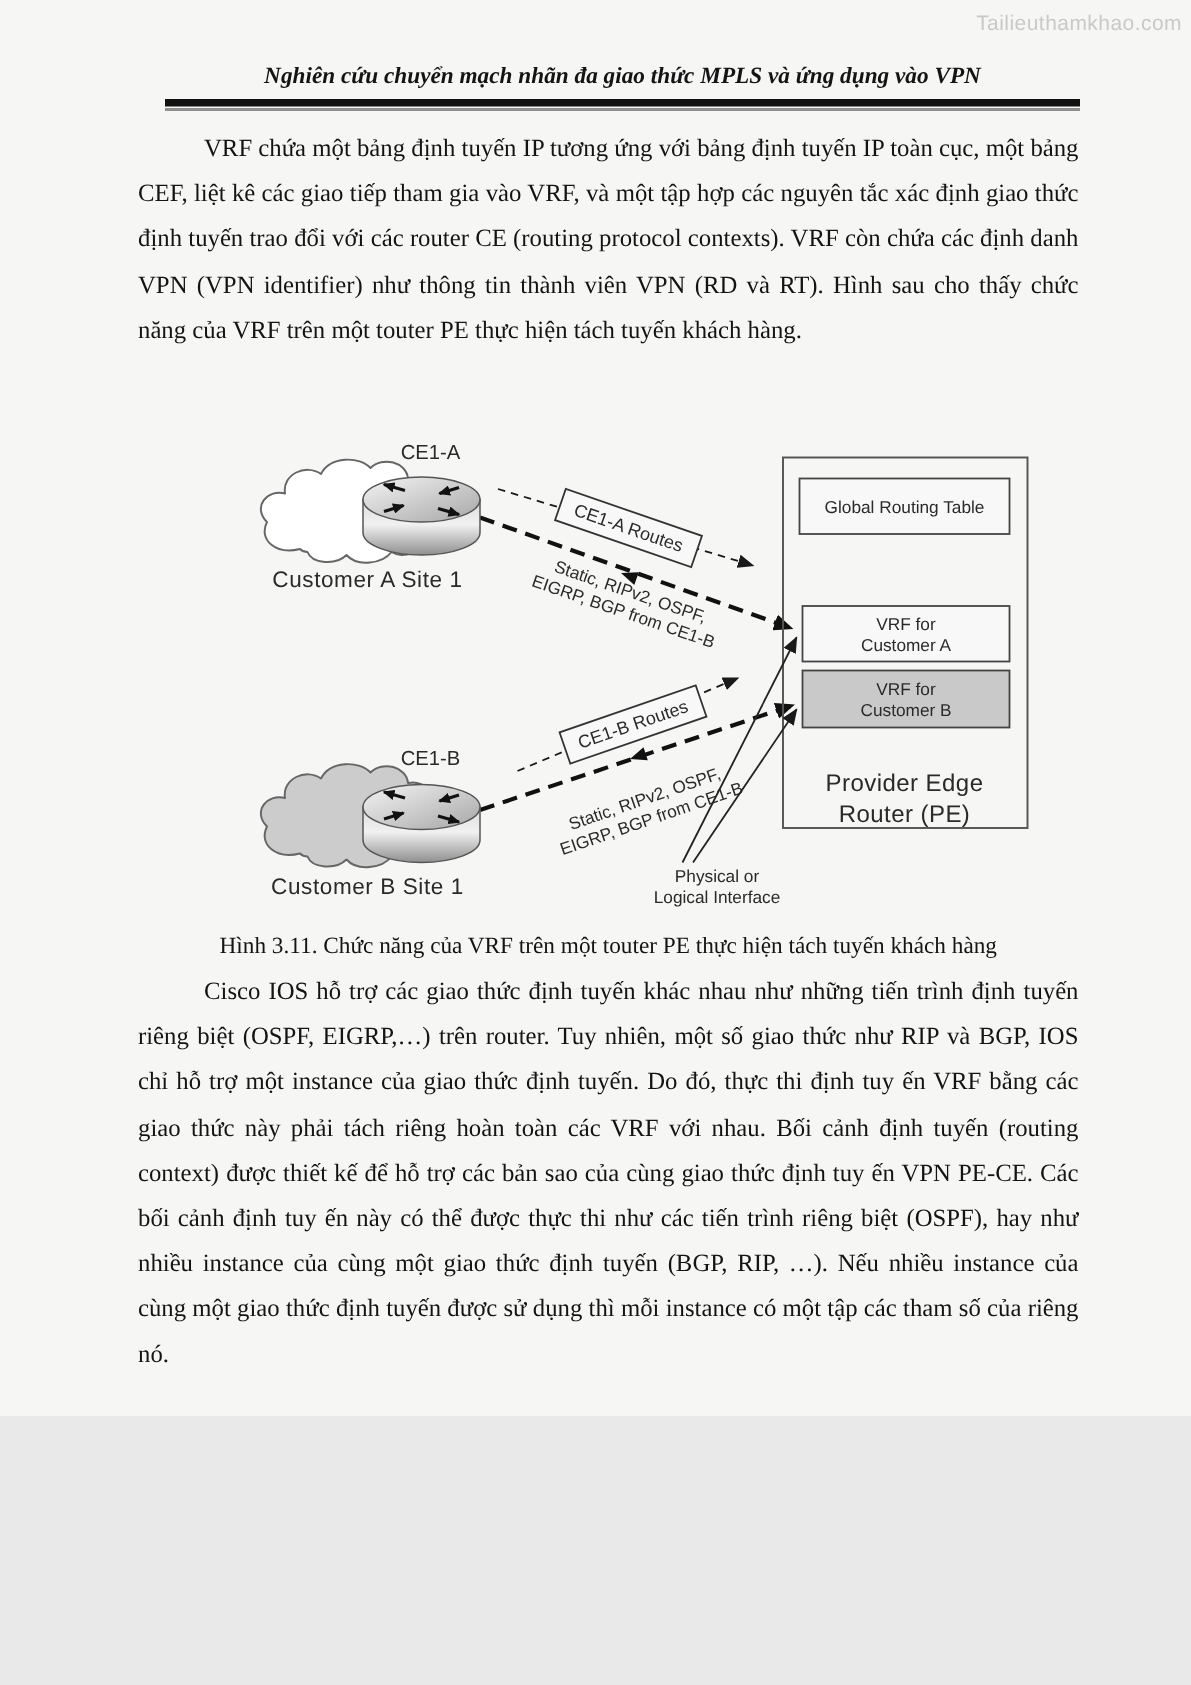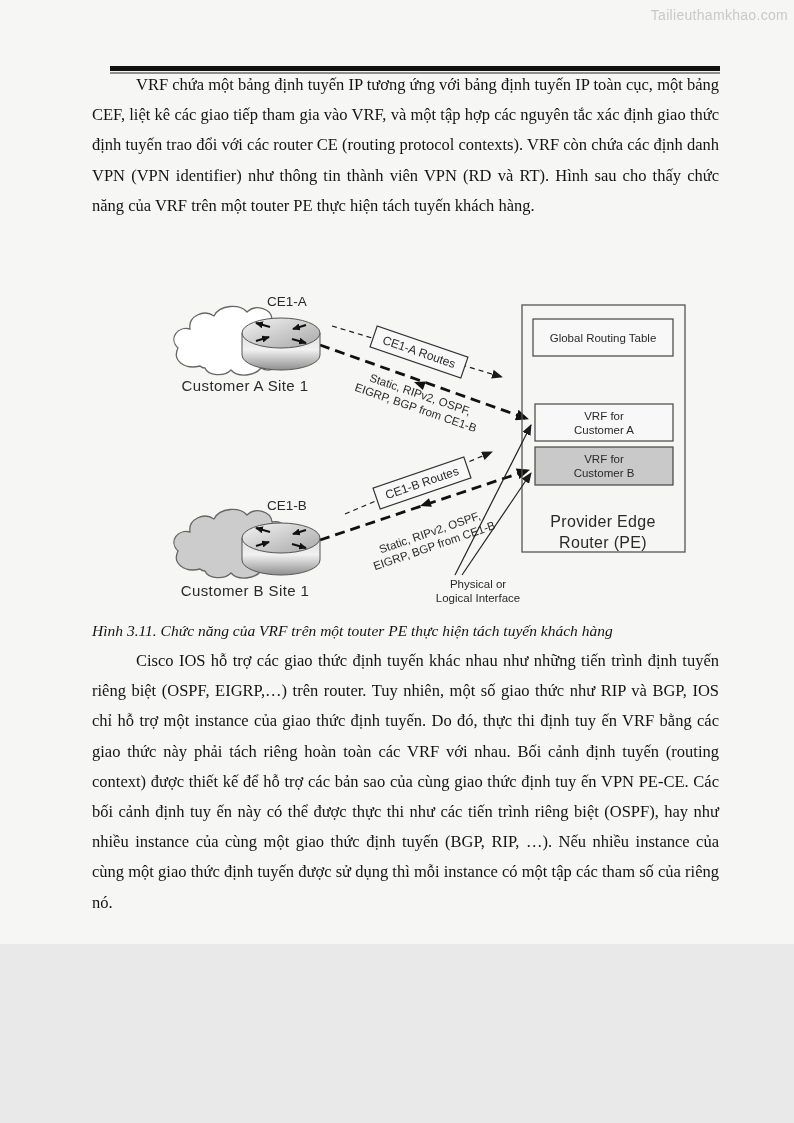--- a/index.html
+++ b/index.html
@@ -10,44 +10,45 @@
   .header-title{position:absolute;top:42px;left:110px;width:610px;text-align:center;
         font-size:15.5px;font-weight:bold;font-style:italic;}
   .rule{position:absolute;left:110px;width:610px;}
   .rule-top-black{top:66px;height:5px;background:#111;}
   .rule-top-gray{top:71.5px;height:2.5px;background:#8f8f8f;}
   .rule-bot-thin{top:1019px;height:2px;background:#111;}
   .rule-bot-thick{top:1023.5px;height:5px;background:#111;}
   .bodytext{position:absolute;left:92px;width:627px;font-size:16.5px;line-height:30.2px;
         text-align:justify;}
   .bodytext p{margin:0;text-indent:44px;}
-  .p1{top:70px;}
+  .p1{top:84px;}
   .p23{top:646px;}
-  .caption{position:absolute;top:622px;left:92px;width:627px;
-        font-style:italic;font-size:15.5px;}
+  .caption{position:absolute;top:622px;left:92px;width:627px;text-align:center;
+        font-size:15.5px;}
   .figure{position:absolute;top:292px;left:160px;width:540px;height:322px;}
   .page-number{position:absolute;top:1028px;right:78px;font-family:"Liberation Sans",sans-serif;
         font-size:13px;color:#701a75;}
   
   .sv{font-family:"Liberation Sans",sans-serif;fill:#2a2a2a;}
   .t-ce{font-size:13.5px;}
   .t-site{font-size:15px;letter-spacing:.4px;}
   .t-box{font-size:11.5px;}
   .t-routes{font-size:12px;}
   .t-proto{font-size:11.5px;}
   .t-pe{font-size:16px;letter-spacing:.3px;}
   .t-if{font-size:11.5px;}
 </style>
 </head>
 <body>
 
 <div class="page">
 
   <div class="watermark">Tailieuthamkhao.com</div>
 
+  <div class="header-title">Nghiên cứu chuyển mạch nhãn đa giao thức MPLS và ứng dụng vào VPN</div>
   <div class="rule rule-top-black"></div>
   <div class="rule rule-top-gray"></div>
 
   <div class="bodytext p1">
     <p>VRF chứa một bảng định tuyến IP tương ứng với bảng định tuyến IP toàn cục, một bảng CEF, liệt kê các giao tiếp tham gia vào VRF, và một tập hợp các nguyên tắc xác định giao thức định tuyến trao đổi với các router CE (routing protocol contexts). VRF còn chứa các định danh VPN (VPN identifier) như thông tin thành viên VPN (RD và RT). Hình sau cho thấy chức năng của VRF trên một touter PE thực hiện tách tuyến khách hàng.</p>
   </div>
 
   <svg class="figure" viewBox="0 0 540 322" xmlns="http://www.w3.org/2000/svg">
     <defs>
       <marker id="mThin" markerUnits="userSpaceOnUse" markerWidth="11" markerHeight="9" refX="10" refY="4.5" orient="auto">

